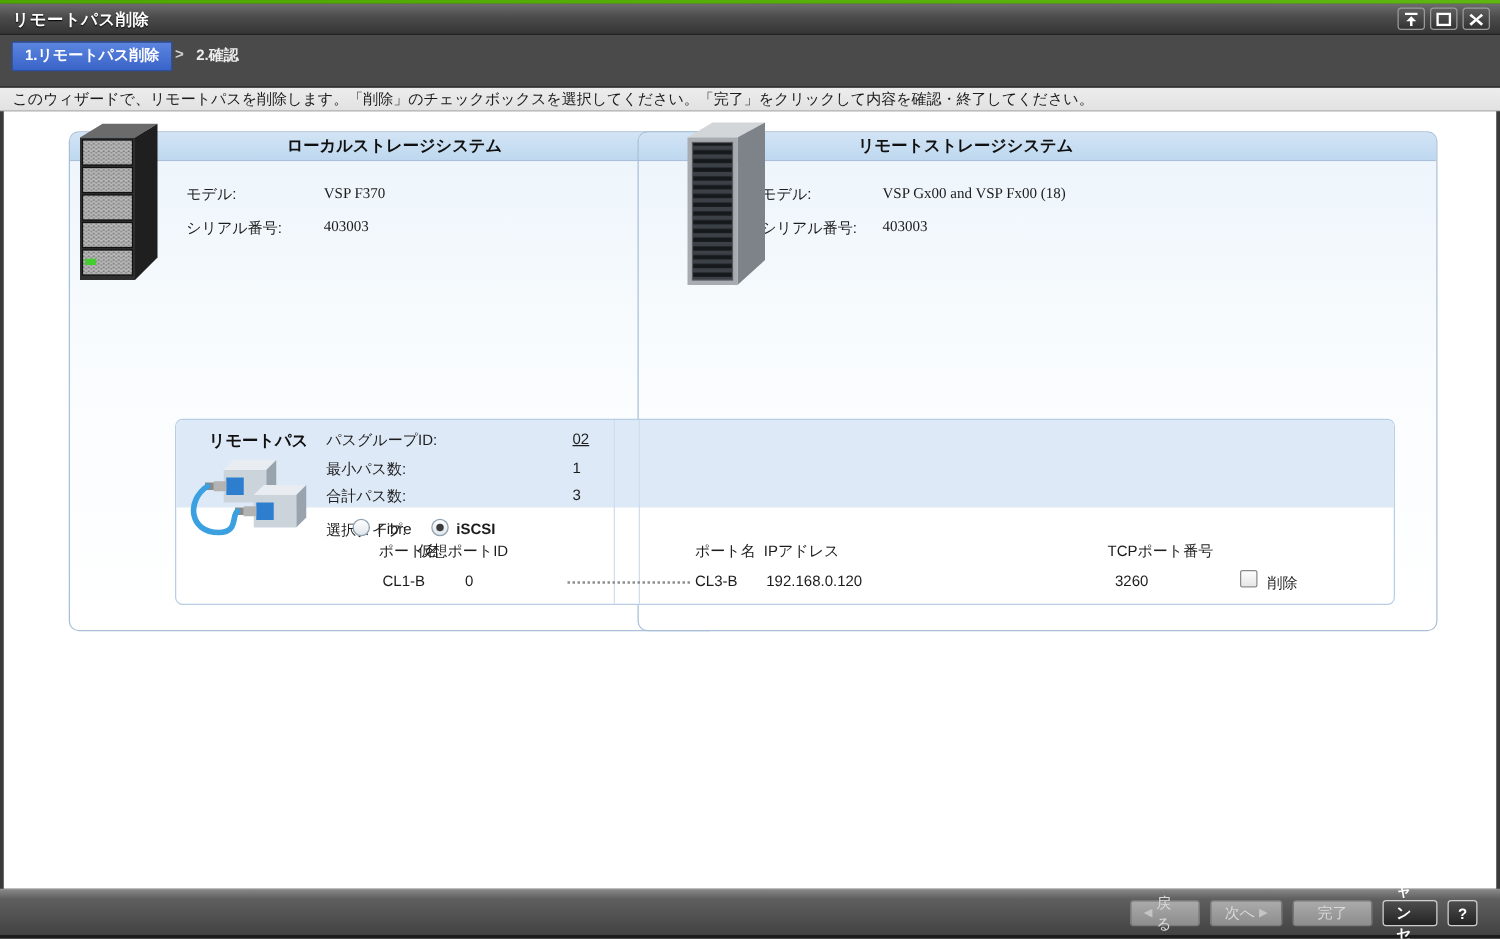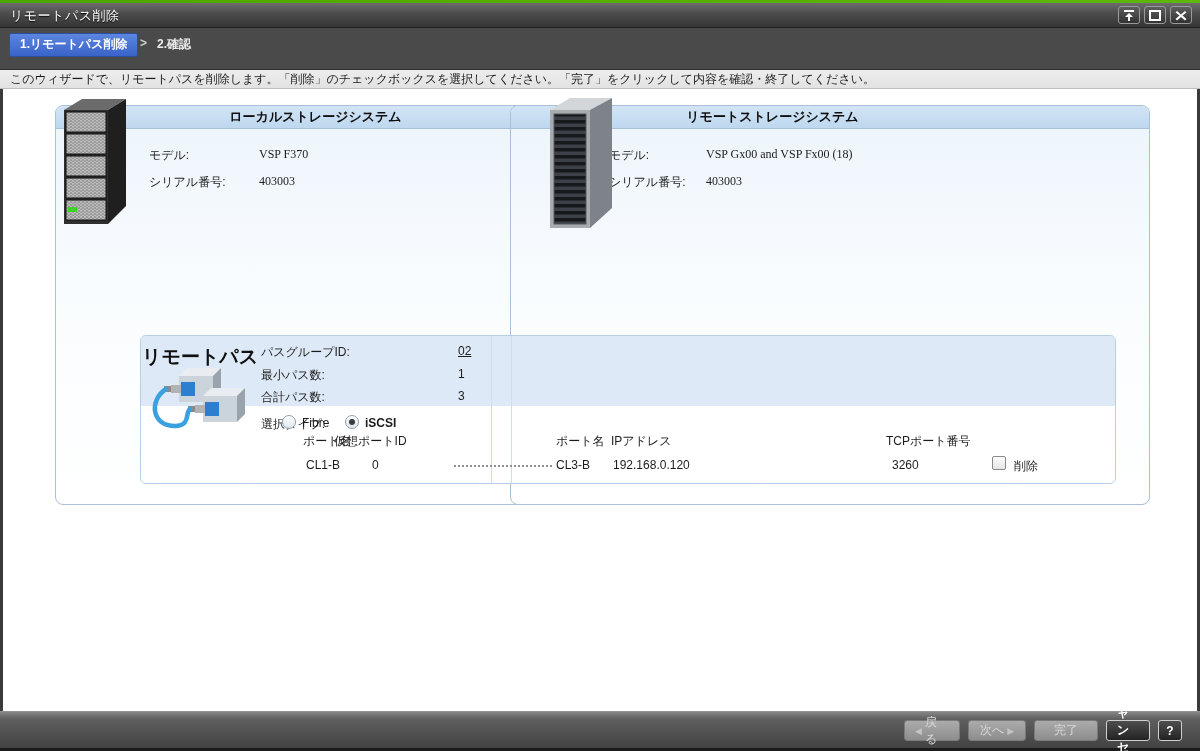--- a/index.html
+++ b/index.html
@@ -7,21 +7,21 @@
   body { font-family:"Liberation Sans","DejaVu Sans",sans-serif; }
 
   .window { position:relative; width:1200px; height:751px; background:#3a3a3a; }
 
   
   .green-line { height:3px; background:linear-gradient(90deg,#4ea600,#5fb60e); }
   .titlebar { position:relative; height:25px;
     background:linear-gradient(180deg,#6d6d6d 0%,#4b4b4b 45%,#353535 100%);
     border-bottom:1px solid #222; }
   .titlebar .title { position:absolute; left:10px; top:4px; color:#fff;
-    font-size:13px; font-weight:normal; letter-spacing:.5px;
+    font-size:13px; font-weight:bold; letter-spacing:.5px;
     text-shadow:0 1px 1px #000; }
   .winbtns { position:absolute; right:8px; top:3px; display:flex; gap:4px; }
   .winbtn { width:22px; height:18px; border:1px solid #9a9a9a; border-radius:3px;
     background:linear-gradient(180deg,#5e5e5e,#323232); display:flex;
     align-items:center; justify-content:center; cursor:pointer; }
   .winbtn svg { display:block; }
 
   .stepbar { position:relative; height:42px; background:#4a4a4a;
     border-bottom:1px solid #2e2e2e; }
   .step-active { position:absolute; left:9px; top:5px; padding:2px 10px 3px;
@@ -55,21 +55,21 @@
   
   .rack { position:absolute; }
   .rack-local { left:59px; top:7px; }
   .rack-remote { left:543px; top:5px; }
 
   
   .rp-box { position:absolute; left:137px; top:246px; width:976px; height:149px;
     border:1px solid #b7cee5; border-radius:6px; background:#fff; }
   .rp-band { position:absolute; left:0; top:0; width:100%; height:70px;
     background:#dde9f6; border-radius:5px 5px 0 0; }
-  .rp-title { position:absolute; left:1px; top:8px; font-size:19px;
+  .rp-title { position:absolute; left:26px; top:8px; font-size:13px;
     font-weight:bold; color:#101010; }
   .rp-icon { position:absolute; left:8px; top:26px; }
   .rp-label { position:absolute; font-size:12px; color:#1c1c1c; }
   .rp-value { position:absolute; font-size:12px; color:#1c1c1c; }
   .vline { position:absolute; top:0; width:1px; height:147px; background:#cfdeee; }
 
   .radio { position:absolute; width:14px; height:14px; border-radius:50%;
     border:1px solid #8fa0af; background:linear-gradient(180deg,#ffffff,#dfe6ec);
     cursor:pointer; }
   .radio .dot { display:none; }

